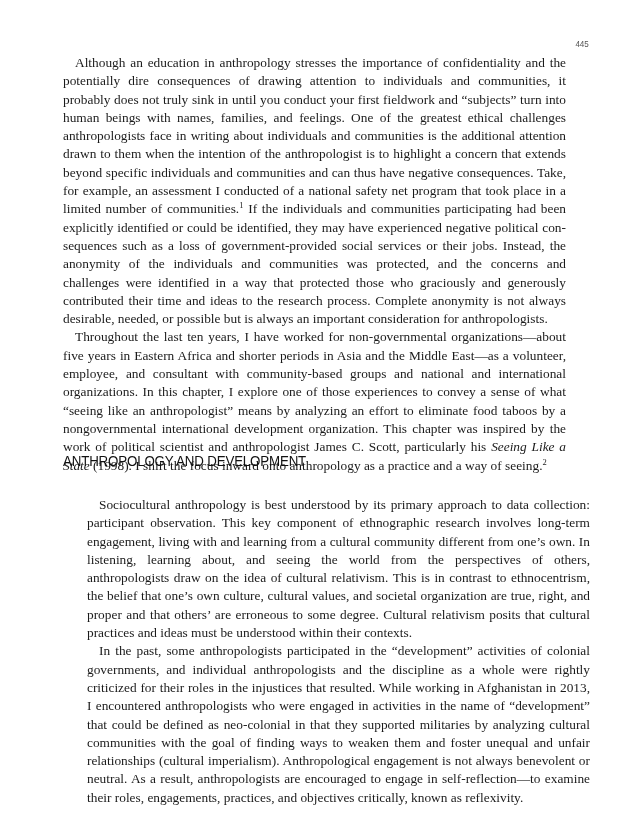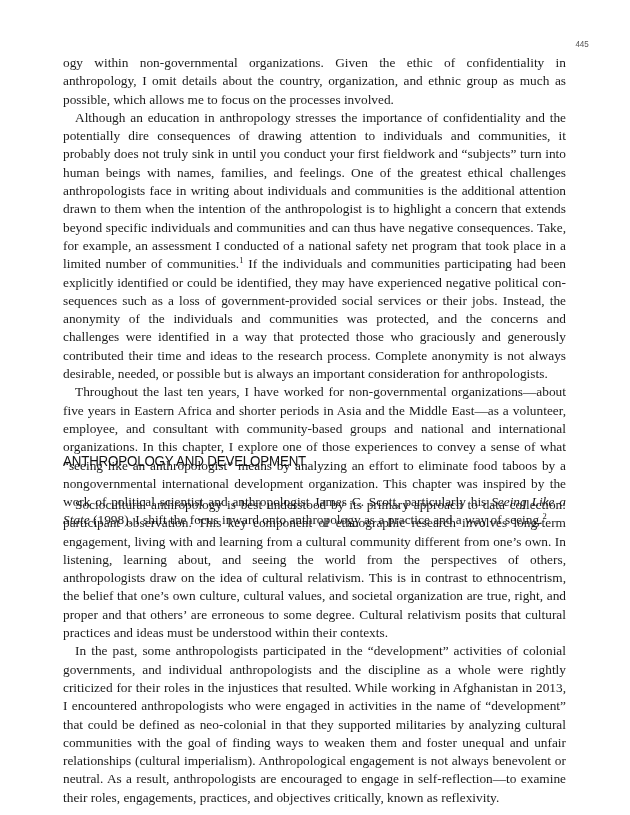--- a/index.html
+++ b/index.html
@@ -11,39 +11,38 @@
       transform: scaleX(0.85); transform-origin: right;
     }
     .body-block {
       position: absolute; left: 63px; width: 503px;
       font-family: "Liberation Serif", serif; font-size: 13.35px; line-height: 18.3px;
       color: #1a1a1a; text-align: justify; hyphens: manual;
     }
     .body-block p { margin: 0; }
     .body-block p.indent { text-indent: 12px; }
     .block-top { top: 54px; }
-    .block-bottom { top: 496px; }
+    .block-bottom { top: 496px; margin-left: 24px; }
     .section-heading {
       position: absolute; left: 63px; top: 452px;
       font-family: "Liberation Sans", sans-serif; font-size: 15.5px; font-weight: normal;
       color: #111; letter-spacing: -0.2px; margin: 0;
       transform: scaleX(0.86); transform-origin: left;
     }
     sup { font-size: 8.5px; line-height: 0; vertical-align: 5px; }
     b { font-weight: normal; }
     i { font-style: italic; }
   </style>
 </head>
 <body>
 
 <div class="page">
   <div class="page-number">445</div>
 
   <div class="body-block block-top">
-    <p><span>ogy within non-governmental organizations. Given the ethic of confidentiality in anthropology, I omit details about the country, organization, and ethnic group as much as possible, which allows me to focus on the processes involved.</span></p>
     <p class="indent"><span>Although an education in anthropology stresses the importance of confidentiality and the potentially dire consequences of drawing attention to individuals and communities, it probably does not truly sink in until you conduct your first fieldwork and “subjects” turn into human beings with names, families, and feelings. One of the greatest ethical challenges anthropologists face in writing about individuals and communities is the additional attention drawn to them when the intention of the anthropologist is to highlight a concern that extends beyond specific individuals and communities and can thus have negative consequences. Take, for example, an assessment I conducted of a national safety net program that took place in a limited number of communities.</span><sup>1</sup><span> If the individuals and communities participating had been explicitly identified or could be identified, they may have experienced negative political con­sequences such as a loss of government-provided social services or their jobs. Instead, the anonymity of the individuals and communities was protected, and the concerns and challenges were identified in a way that protected those who graciously and generously contributed their time and ideas to the research process. Complete anonymity is not always desirable, needed, or possible but is always an important consideration for anthropologists.</span></p>
     <p class="indent"><span>Throughout the last ten years, I have worked for non-governmental organizations—about five years in Eastern Africa and shorter periods in Asia and the Middle East—as a volunteer, employee, and con­sultant with community-based groups and national and international organizations. In this chapter, I explore one of those experiences to convey a sense of what “seeing like an anthropologist” means by analyzing an effort to eliminate </span><b>food taboos</b><span> by a nongovernmental international development organi­zation. This chapter was inspired by the work of political scientist and anthropologist James C. Scott, particularly his </span><i>Seeing Like a State</i><span> (1998). I shift the focus inward onto anthropology as a practice and a way of seeing.</span><sup>2</sup></p>
   </div>
 
   <h2 class="section-heading">ANTHROPOLOGY AND DEVELOPMENT</h2>
 
   <div class="body-block block-bottom">
     <p class="indent"><span>Sociocultural anthropology is best understood by its primary approach to data collection: participant observation. This key component of ethnographic research involves long-term engagement, living with and learning from a cultural community different from one’s own. In listening, learning about, and see­ing the world from the perspectives of others, anthropologists draw on the idea of cultural relativism. This is in contrast to ethnocentrism, the belief that one’s own culture, cultural values, and societal orga­nization are true, right, and proper and that others’ are erroneous to some degree. Cultural relativism posits that cultural practices and ideas must be understood within their contexts.</span></p>
     <p class="indent"><span>In the past, some anthropologists participated in the “development” activities of colonial govern­ments, and individual anthropologists and the discipline as a whole were rightly criticized for their roles in the injustices that resulted. While working in Afghanistan in 2013, I encountered anthropolo­gists who were engaged in activities in the name of “development” that could be defined as neo-colo­nial in that they supported militaries by analyzing cultural communities with the goal of finding ways to weaken them and foster unequal and unfair relationships (</span><b>cultural imperialism</b><span>). Anthropological engagement is not always benevolent or neutral. As a result, anthropologists are encouraged to engage in self-reflection—to examine their roles, engagements, practices, and objectives critically, known as reflexivity.</span></p>
   </div>

